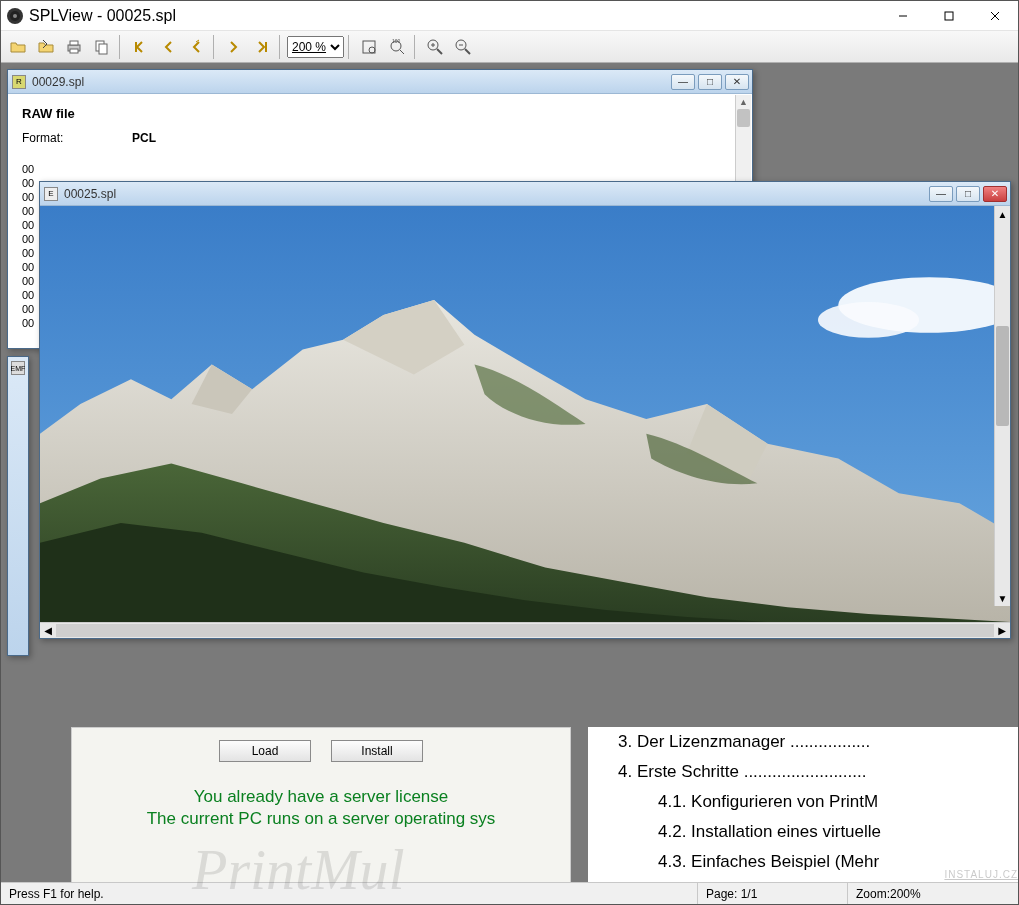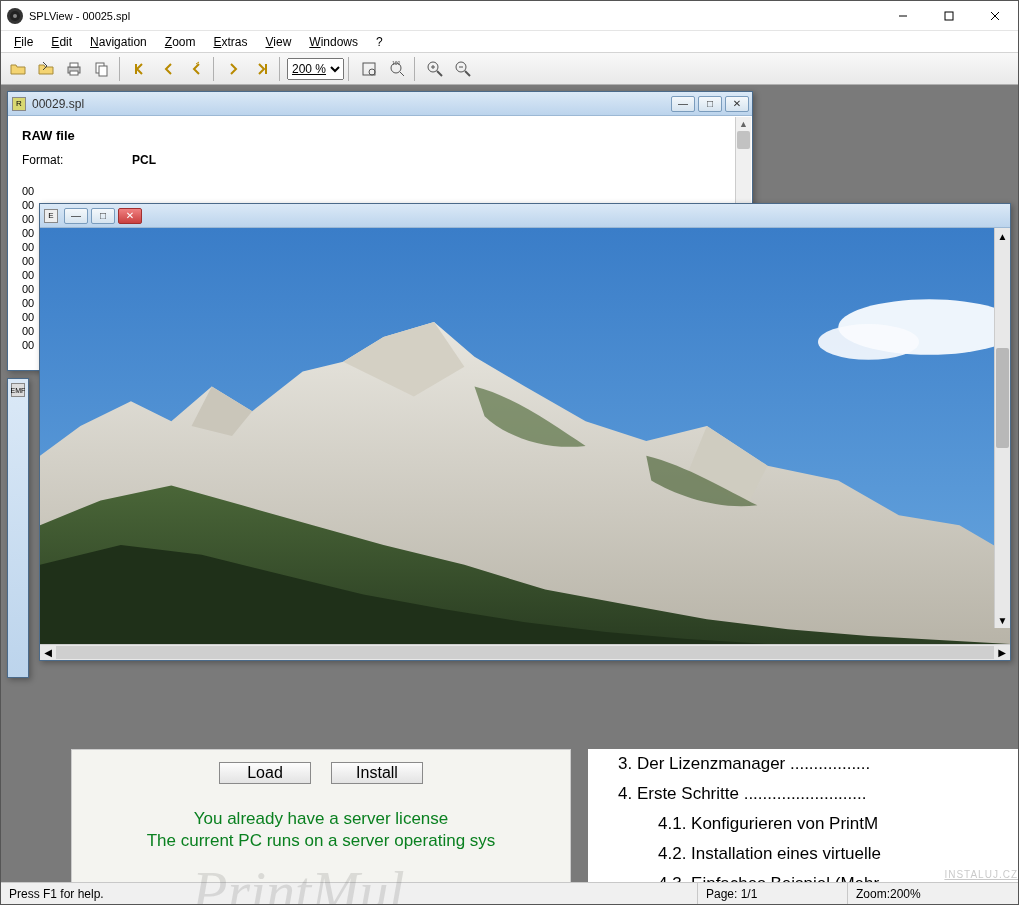--- a/index.html
+++ b/index.html
@@ -2,21 +2,21 @@
 <html><head>
 <meta charset="utf-8">
 <style>
 * { box-sizing: border-box; margin: 0; padding: 0; font-family: "Segoe UI", Tahoma, sans-serif; }
 html, body { width: 1019px; height: 905px; overflow: hidden; background: #fff; }
 .main-window { width: 1019px; height: 905px; border: 1px solid #555; background: #fff; display: flex; flex-direction: column; position: relative; }
 
 
 .titlebar { height: 30px; background: #fff; display: flex; align-items: center; padding-left: 6px; border-bottom: 1px solid #e5e5e5; }
 .titlebar .app-icon { width: 16px; height: 16px; background: #333; border-radius: 50%; margin-right: 6px; display:flex;align-items:center;justify-content:center;}
-.titlebar .title-text { font-size: 11px; color: #000; flex: 1; }
+.titlebar .title-text { font-size: 16px; color: #000; flex: 1; }
 .win-controls { display: flex; height: 100%; }
 .win-btn { width: 46px; height: 100%; display: flex; align-items: center; justify-content: center; font-size: 11px; color: #000; cursor: pointer; }
 
 
 .menubar { height: 22px; background: #fff; display: flex; align-items: center; padding-left: 4px; border-bottom: 1px solid #d4d4d4; font-size: 12px; }
 .menubar .menu-item { padding: 2px 9px; cursor: pointer; }
 .menubar .menu-item .u { text-decoration: underline; }
 
 
 .toolbar { height: 32px; background: linear-gradient(#f8f8f8,#e9e9e9); border-bottom: 1px solid #b0b0b0; display: flex; align-items: center; padding: 0 4px; gap: 2px; }
@@ -61,21 +61,21 @@
 .hscroll .arr{position:absolute;top:0;bottom:0;width:16px;display:flex;align-items:center;justify-content:center;font-size:10px;cursor:pointer;}
 .hscroll .arr.l{left:0;} .hscroll .arr.r{right:0;}
 .vscroll { position:absolute; right:0; top:0; bottom:16px; width:16px; background:#e8e8e8; border-left:1px solid #ccc;}
 .vscroll .arr{position:absolute;left:0;right:0;height:16px;display:flex;align-items:center;justify-content:center;font-size:10px;cursor:pointer;}
 .vscroll .arr.t{top:0;} .vscroll .arr.b{bottom:0;}
 .vscroll .thumb{position:absolute;left:1px;right:1px;top:120px;height:100px;background:#b8b8b8;border-radius:2px;}
 
 
 .license-area { position:absolute; left:70px; top:664px; width:500px; height:200px; background:#f4f4f0; border:1px solid #ccc; padding:8px;}
 .license-area .btns-top{ display:flex; justify-content:center; gap:20px; margin-top:4px;}
-.lic-btn { width:92px; height:22px; font-size:16px; background:linear-gradient(#fdfdfd,#e3e3e3); border:1px solid #8a8a8a; cursor:pointer; display:flex;align-items:center;justify-content:center;}
+.lic-btn { width:92px; height:22px; font-size:12px; background:linear-gradient(#fdfdfd,#e3e3e3); border:1px solid #8a8a8a; cursor:pointer; display:flex;align-items:center;justify-content:center;}
 .license-area .msg{ text-align:center; font-family: Georgia, 'Times New Roman', serif; color:#0a8020; font-size:17px; margin-top:24px; line-height:22px; position:relative; z-index:2;}
 .watermark{ position:absolute; left:120px; top:108px; font-family: 'Brush Script MT', cursive; font-size:58px; color:rgba(100,100,100,.18); font-style:italic; z-index:1; pointer-events:none;}
 
 
 .toc-area { position:absolute; right:0; top:664px; width:430px; height:207px; background:#fff; font-family: "Times New Roman", serif; font-size:17px; line-height:30px; padding-left:10px; overflow:hidden; color:#000;}
 .toc-area .l1{ margin-left:20px;} .toc-area .l2{ margin-left:60px;}
 
 
 .statusbar { height: 22px; background: #f0f0f0; border-top: 1px solid #c8c8c8; display: flex; align-items: center; font-size: 12px; position:absolute; bottom:0; left:0; right:0;}
 .status-cell { padding: 0 8px; border-right: 1px solid #c8c8c8; height: 100%; display: flex; align-items: center; }
@@ -108,30 +108,20 @@
         </div>
       <div class="win-btn close">
           <svg width="10" height="10">
             <line x1="1" y1="1" x2="9" y2="9" stroke="#000"></line>
             <line x1="9" y1="1" x2="1" y2="9" stroke="#000"></line>
           </svg>
         </div>
     </div>
   </div>
 
-  <div class="menubar">
-    <div class="menu-item"><span class="u">F</span><span></span>ile</div>
-    <div class="menu-item"><span class="u">E</span>dit</div>
-    <div class="menu-item"><span class="u">N</span>avigation</div>
-    <div class="menu-item"><span class="u">Z</span>oom</div>
-    <div class="menu-item"><span class="u">E</span>xtras</div>
-    <div class="menu-item"><span class="u">V</span>iew</div>
-    <div class="menu-item"><span class="u">W</span>indows</div>
-    <div class="menu-item">?</div>
-  </div>
 
   <div class="toolbar">
     <div class="tool-btn">
         <svg width="18" height="18" viewBox="0 0 18 18">
           <path d="M2 5h5l1 2h8v7H2z" fill="#f4d472" stroke="#a78b3a"></path>
         </svg>
       </div>
     <div class="tool-btn">
         <svg width="18" height="18" viewBox="0 0 18 18">
           <path d="M2 5h5l1 2h8v7H2z" fill="#f4d472" stroke="#a78b3a"></path>
@@ -279,20 +269,21 @@
           <div class="arr" style="top:0">▲</div>
           <div class="thumb"></div>
           <div class="arr" style="bottom:0">▼</div>
         </div>
       </div>
     </div>
 
     <div class="mdi-win img-win" style="left:38px; top:118px; width:972px; height:458px;">
       <div class="mdi-titlebar active-red">
         <div class="mdi-icon" style="background:#eee">E</div>
+        <div class="mdi-title">00025.spl</div>
         <div class="mdi-controls">
           <div class="mdi-ctrl-btn">—</div>
           <div class="mdi-ctrl-btn">□</div>
           <div class="mdi-ctrl-btn mdi-close">✕</div>
         </div>
       </div>
       <div class="mdi-body">
         <div class="img-viewport">
           <svg class="mountain-svg" viewBox="0 0 960 420" preserveAspectRatio="none">
             <defs>

